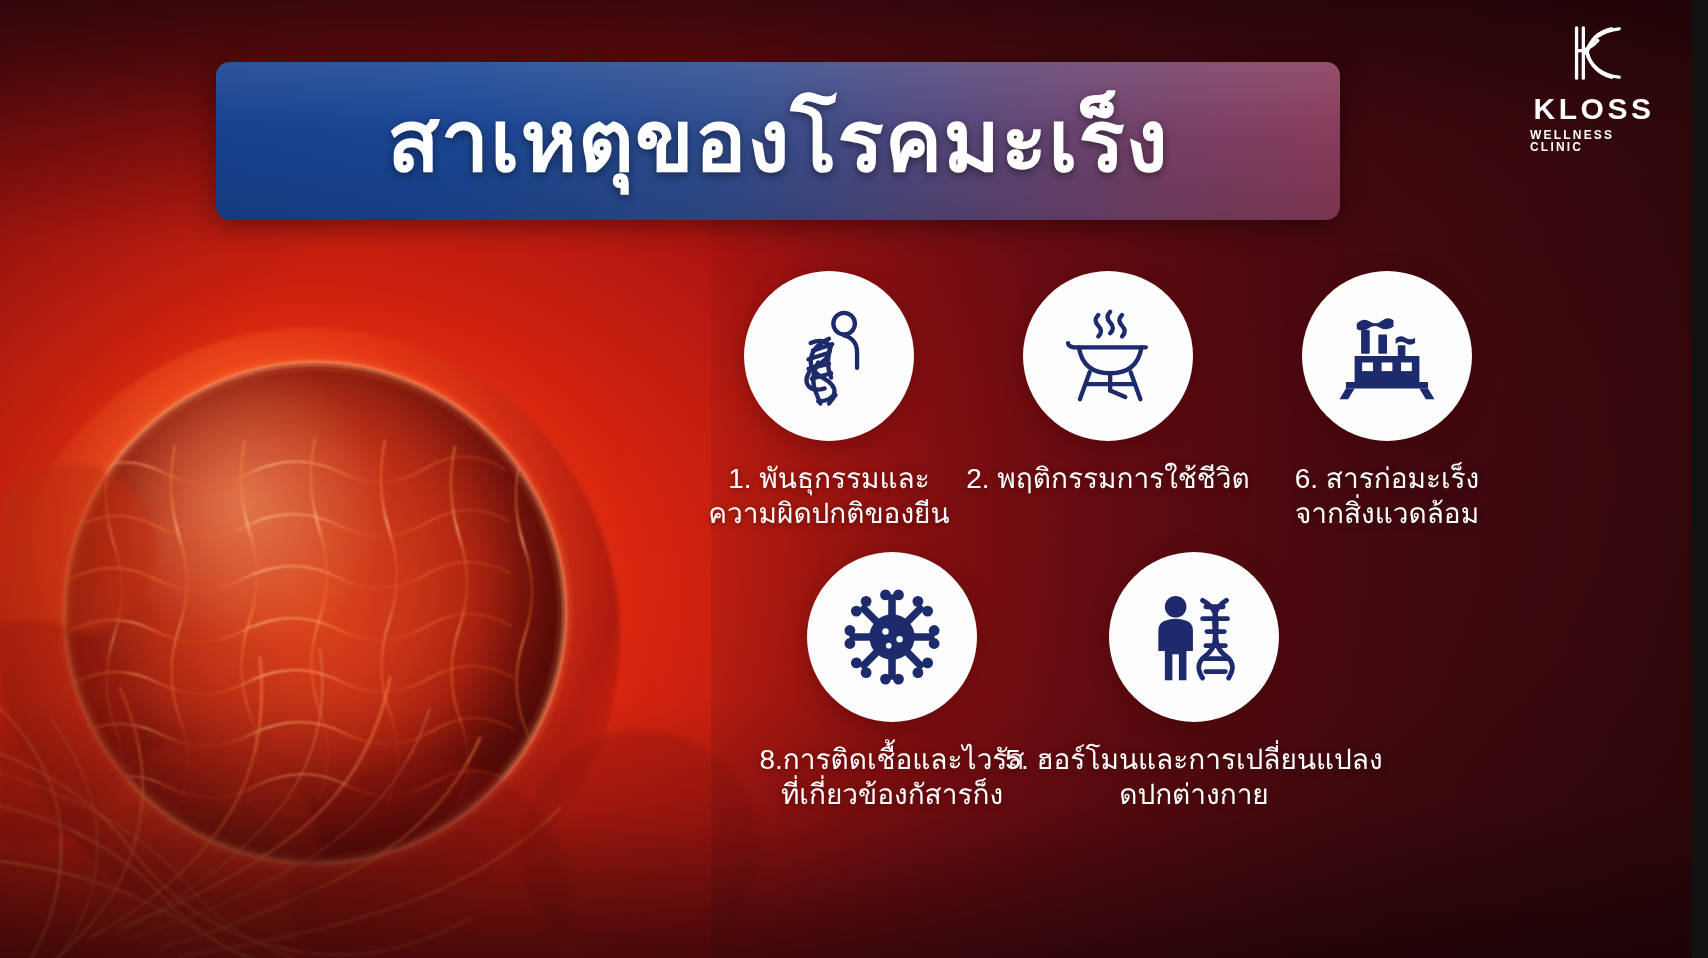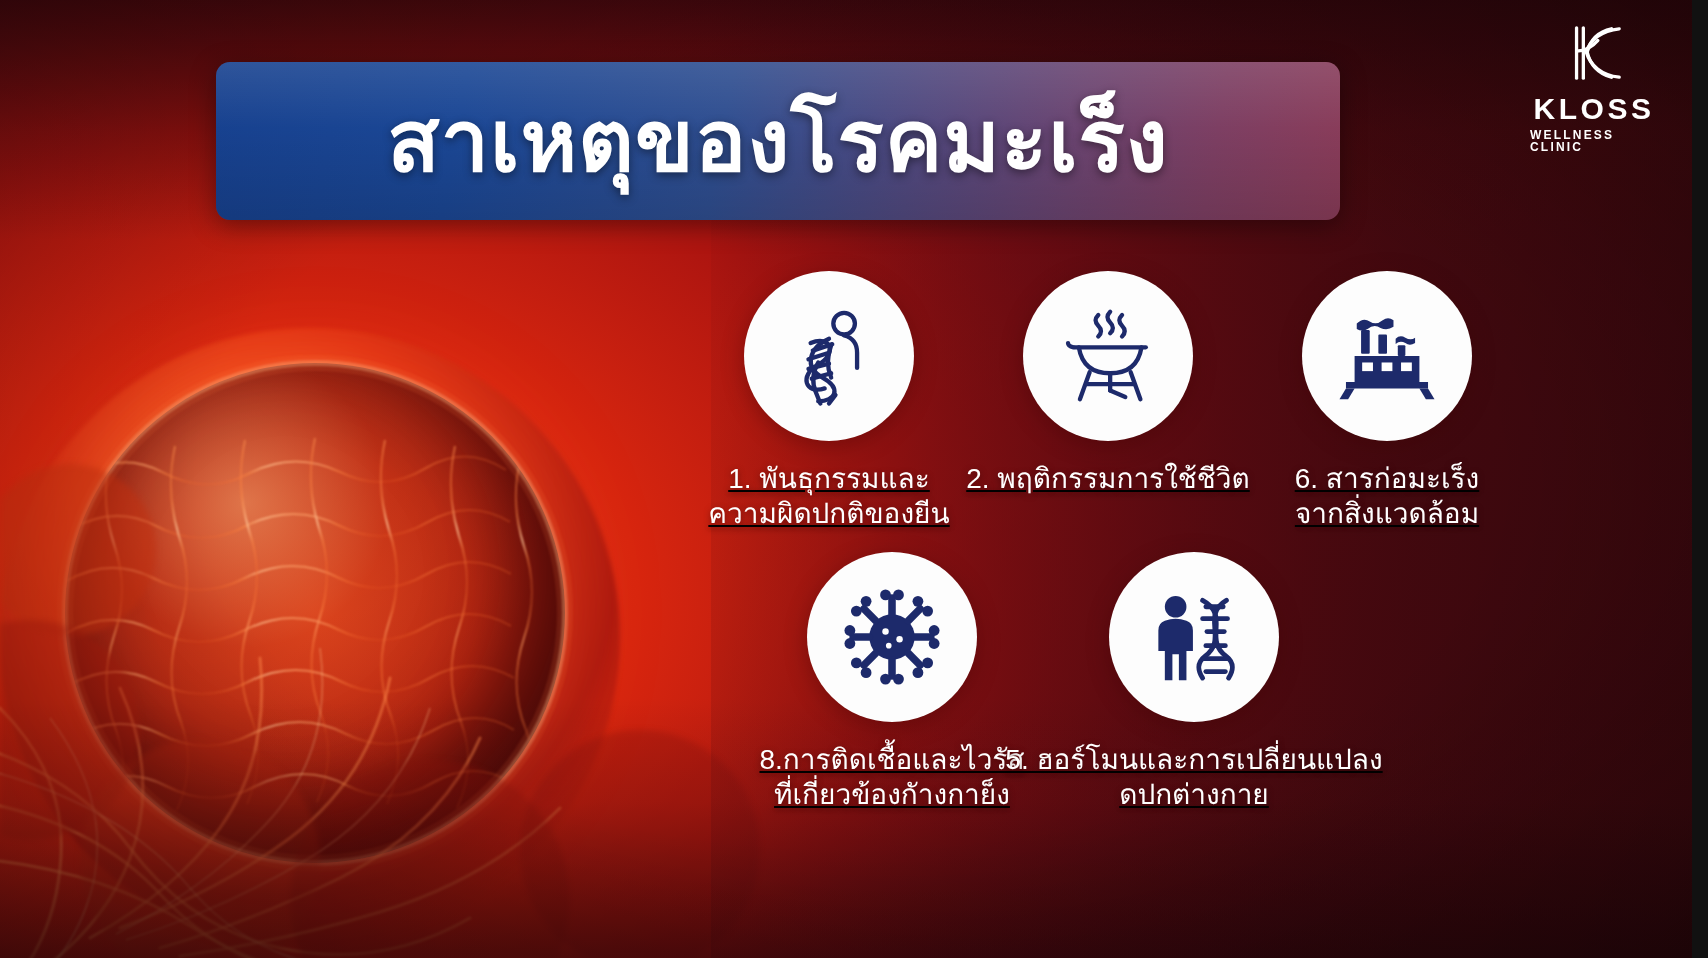--- a/index.html
+++ b/index.html
@@ -92,21 +92,21 @@
   .logo-name{
     color:#fff;font-size:30px;font-weight:700;letter-spacing:3.5px;
     margin-top:10px;line-height:1;
   }
   .logo-sub{
     color:#fff;font-size:12px;font-weight:700;letter-spacing:2.2px;
     margin-top:5px;line-height:1;
   }
 
   
-  .item{position:absolute;display:flex;flex-direction:column;align-items:center;text-decoration:underline;}
+  .item{position:absolute;display:flex;flex-direction:column;align-items:center;}
   .disc{
     width:170px;height:170px;border-radius:50%;
     background:#fdfdfd;
     box-shadow:0 5px 22px rgba(60,0,0,.35);
     display:flex;align-items:center;justify-content:center;
   }
   .disc svg{width:108px;height:108px;display:block;}
   .caption{
     margin-top:20px;
     color:#ffffff;
@@ -336,21 +336,21 @@
         </g>
         <g fill="#ffffff">
           <circle cx="44" cy="45" r="3"></circle>
             <circle cx="57" cy="52" r="3"></circle>
           <circle cx="47" cy="58" r="2.6"></circle>
         </g>
       </svg>
     </div>
     <div class="caption">
       <span class="ln">8.การติดเชื้อและไวรัส</span>
-      <span class="ln">ที่เกี่ยวข้องกัางกาย็ง</span>
+      <span class="ln">ที่เกี่ยวข้องกัสารก็ง</span>
     </div>
   </div>
 
   <div class="item" id="item5">
     <div class="disc">
       <svg viewBox="0 0 100 100">
         <g fill="#1d2a6b">
           <circle cx="33" cy="22" r="10"></circle>
           <path d="M23 35 q10 -4 20 0 q6 2 6 9 l0 19 l-6 0 l0 27 l-7 0 l0 -24 l-6 0 l0 24 l-7 0 l0 -27 l-6 0 l0 -19 q0 -7 6 -9 z"></path>
         </g>

